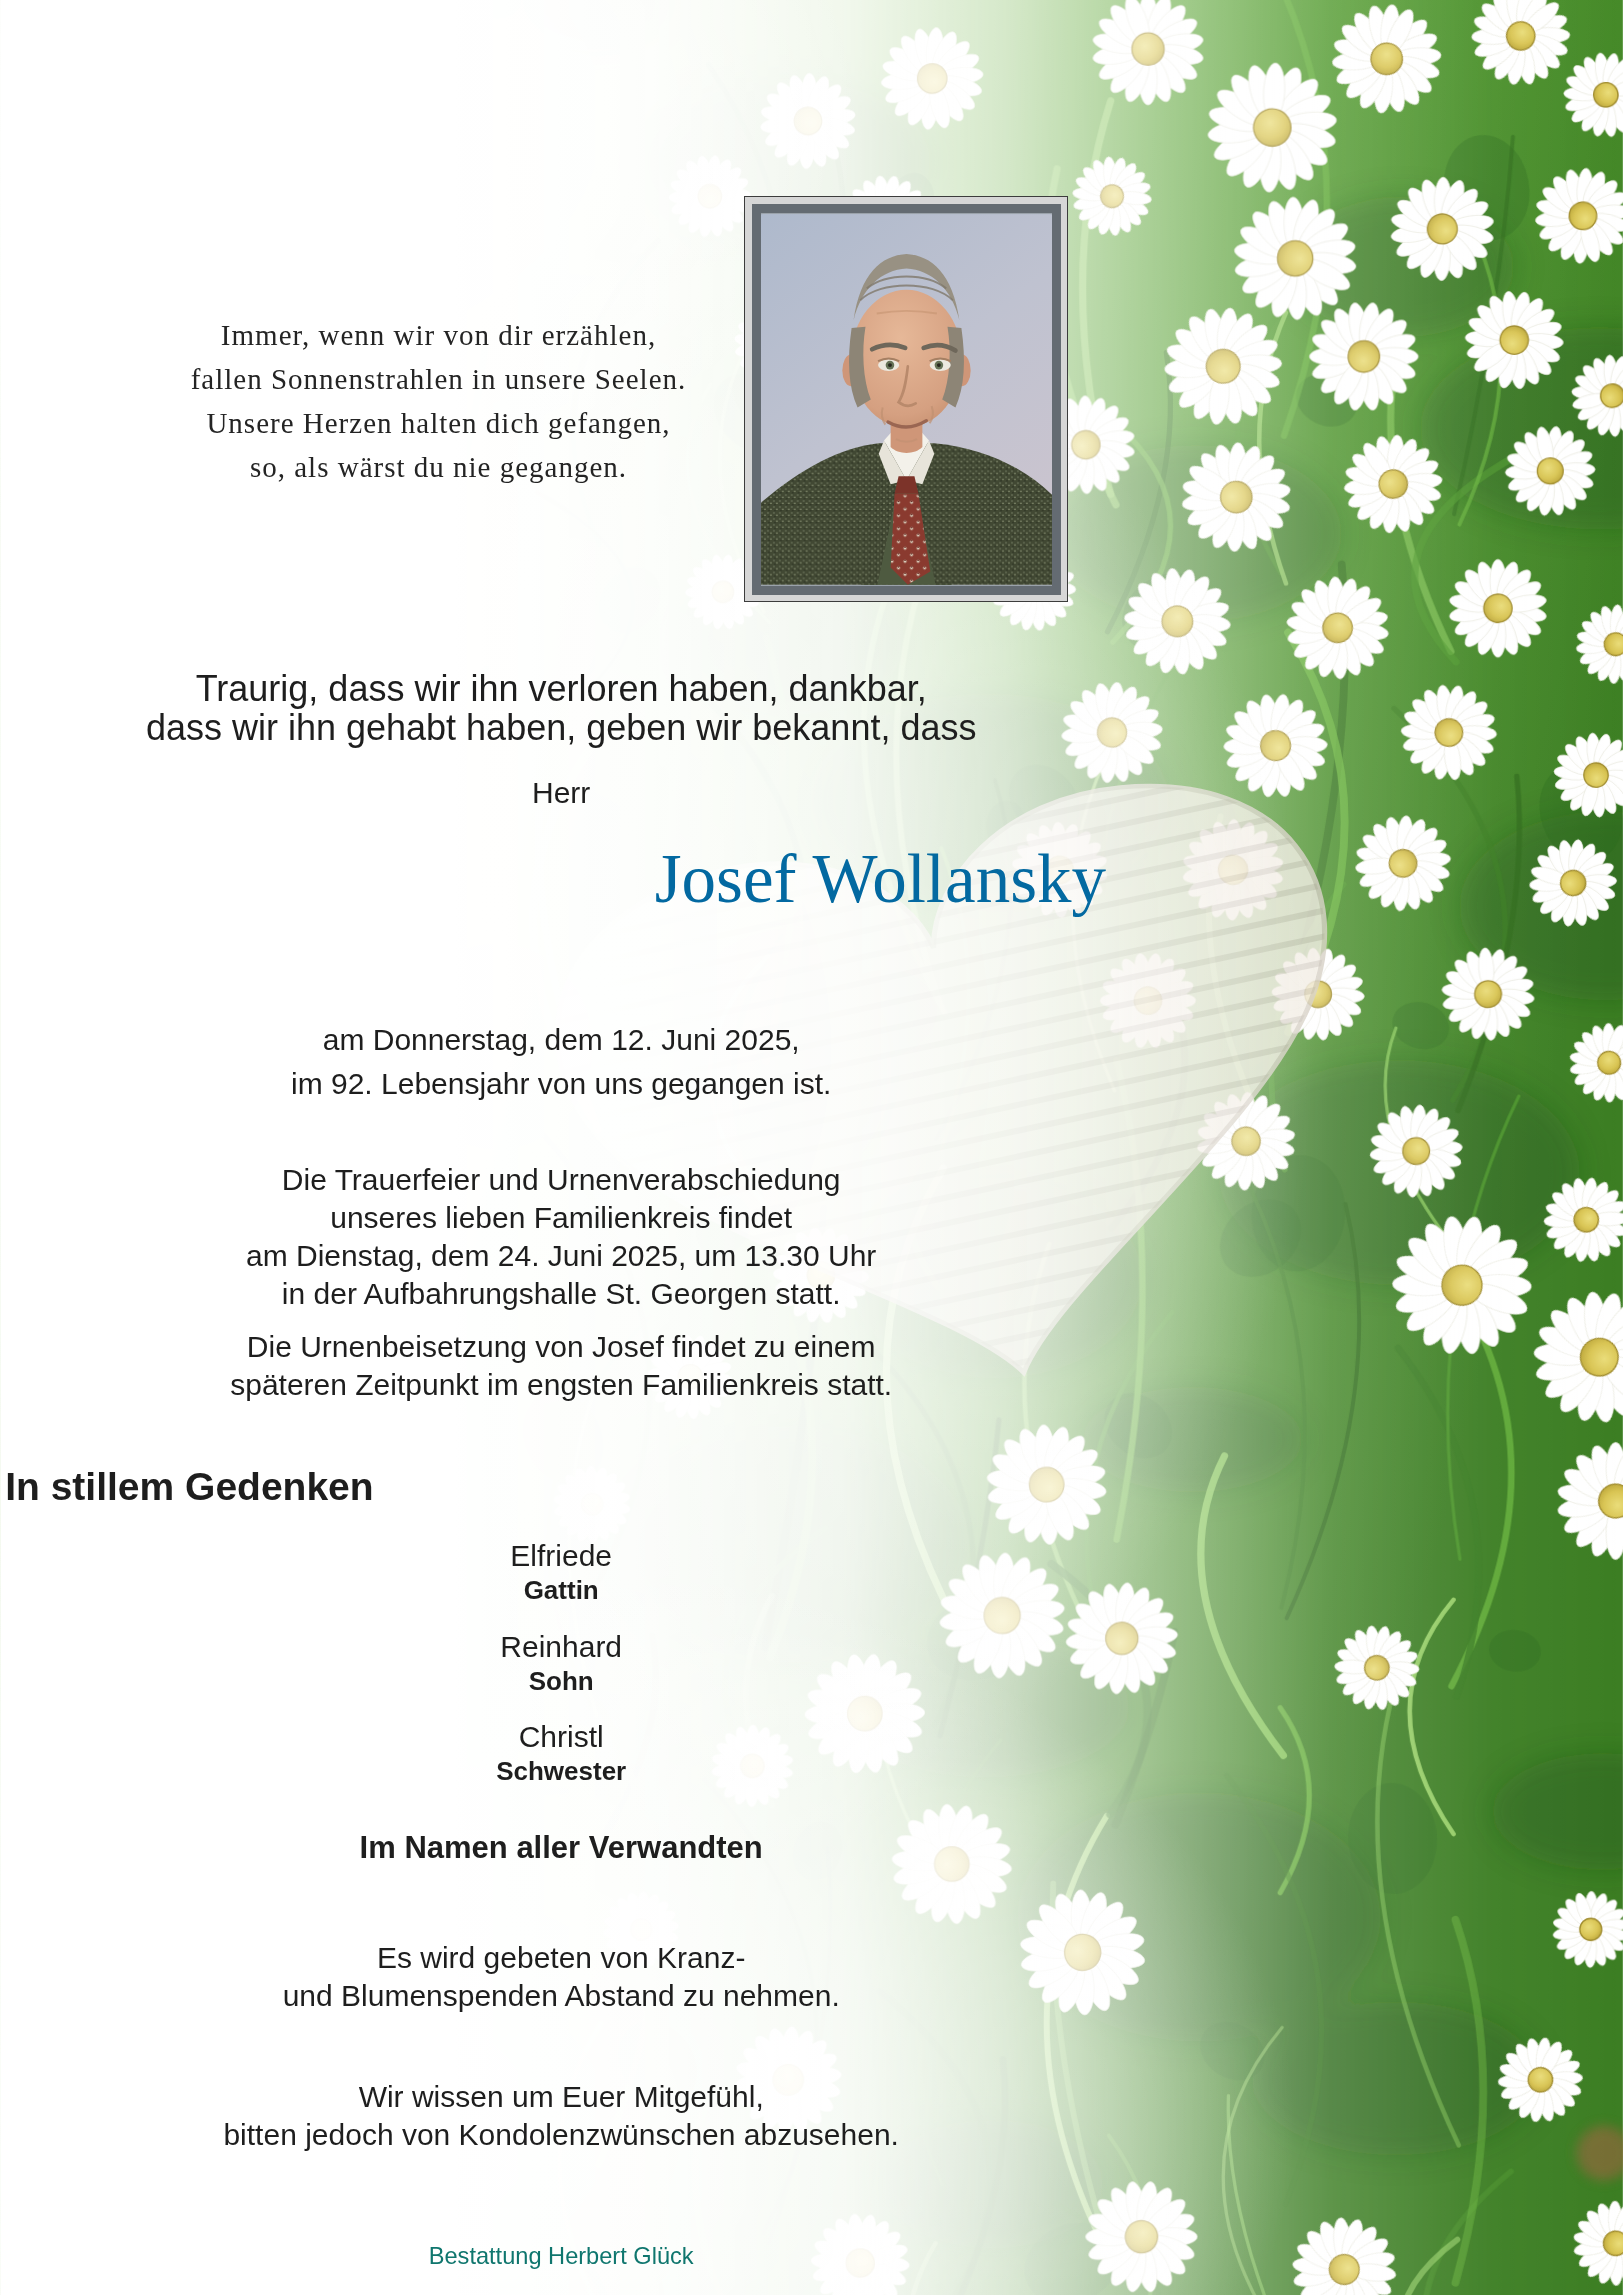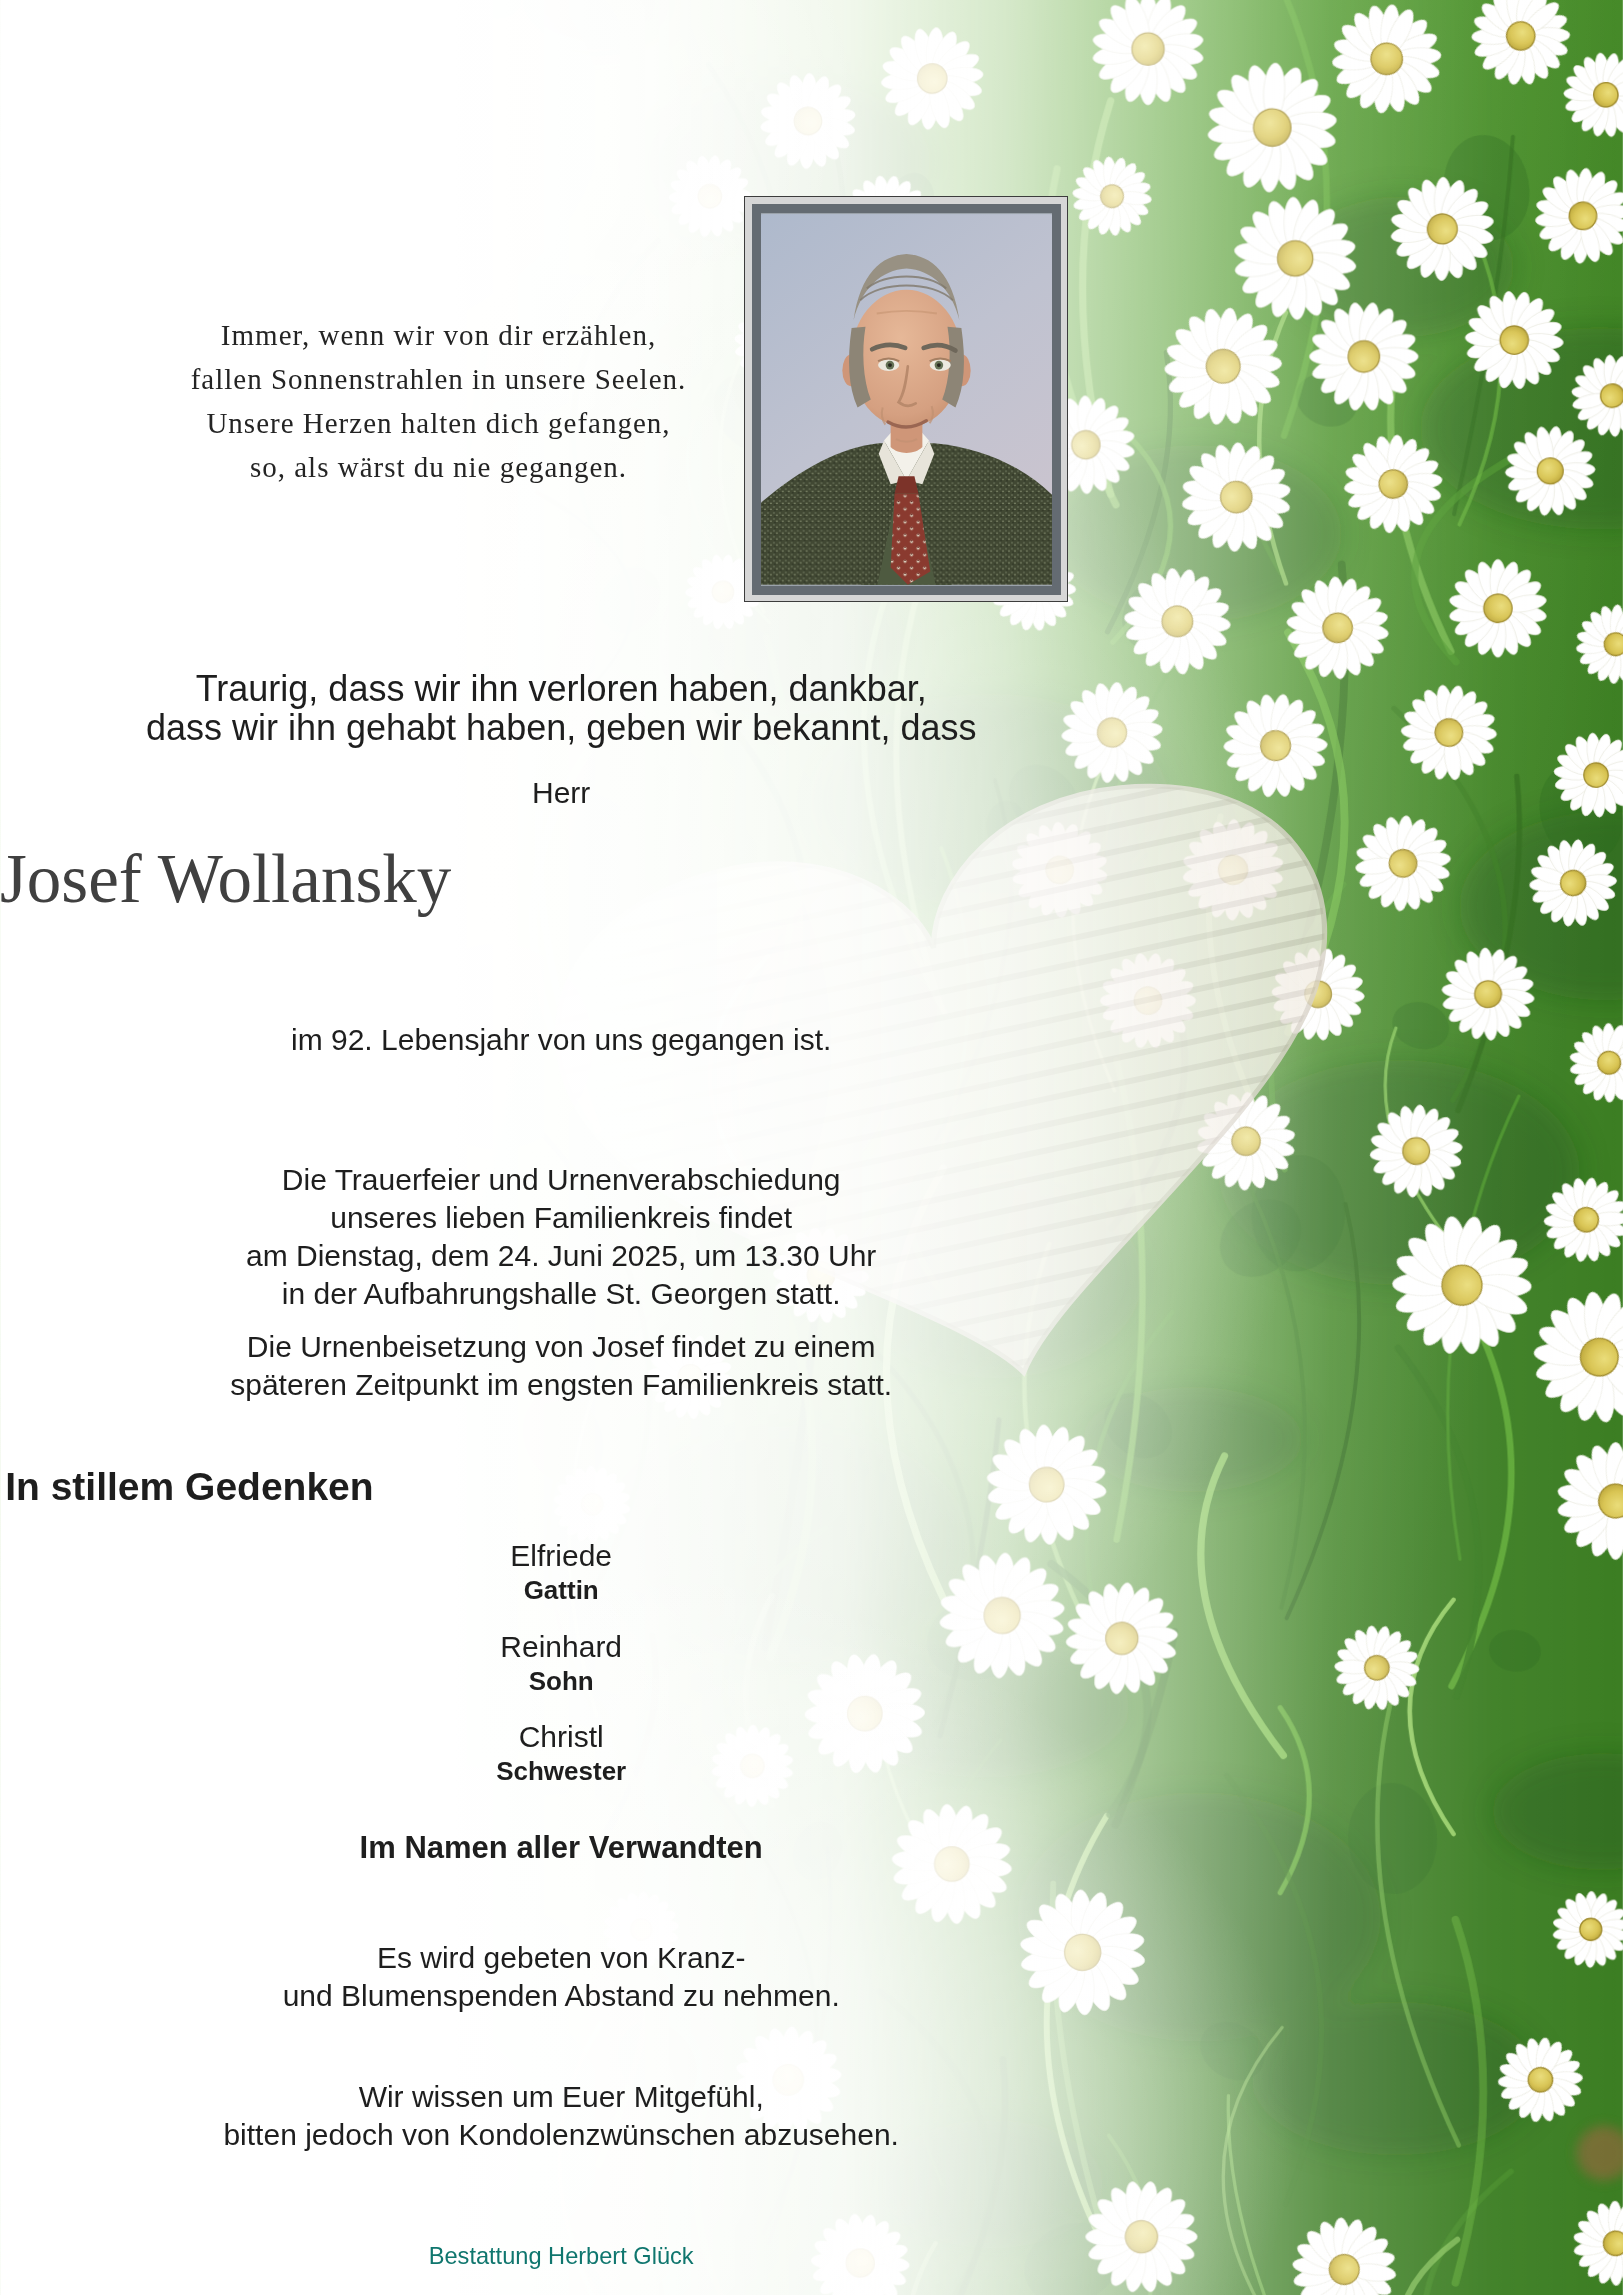--- a/index.html
+++ b/index.html
@@ -15,22 +15,22 @@
 
   
   .poem{
     left:0;top:313px;width:877px;text-align:center;
     font-family:"Liberation Serif", serif;
     font-size:29px;line-height:44px;color:#242424;letter-spacing:1px;
   }
   .announce{left:5.2px;top:669px;width:1112px;text-align:center;font-size:36px;line-height:39px;}
   .herr{left:5.2px;top:776px;width:1112px;text-align:center;font-size:30px;}
   .deceased{
-    left:0;top:841px;width:1106px;text-align:left;
-    font-family:"Liberation Serif", serif;font-size:69px;line-height:76px;color:#404040;
+    left:0;top:841px;width:1106px;text-align:right;
+    font-family:"Liberation Serif", serif;font-size:69px;line-height:76px;color:#0369a1;
   }
   .passing{left:5.2px;top:1018px;width:1112px;text-align:center;font-size:30px;line-height:44px;}
   .service{left:5.2px;top:1161px;width:1112px;text-align:center;font-size:30px;line-height:38px;}
   .burial{left:5.2px;top:1328px;width:1112px;text-align:center;font-size:30px;line-height:38px;}
   .gedenken{left:5.2px;top:1465px;width:1112px;text-align:left;font-size:39px;font-weight:bold;}
   .mourner{left:5.2px;width:1112px;text-align:center;}
   .mourner .m-name{font-size:30px;line-height:37px;}
   .mourner .m-rel{font-size:26px;line-height:33px;font-weight:bold;}
   .m1{top:1537px;} .m2{top:1628px;} .m3{top:1718px;}
   .verwandte{left:5.2px;top:1830px;width:1112px;text-align:center;font-size:31px;font-weight:bold;}
@@ -1829,20 +1829,21 @@
 <div class="abs announce">
   <div>Traurig, dass wir ihn verloren haben, dankbar,</div>
   <div>dass wir ihn gehabt haben, geben wir bekannt, dass</div>
 </div>
 
 <div class="abs herr">Herr</div>
 
 <div class="abs deceased">Josef Wollansky</div>
 
 <div class="abs passing">
+  <div>am Donnerstag, dem 12. Juni 2025,</div>
   <div>im 92. Lebensjahr von uns gegangen ist.</div>
 </div>
 
 <div class="abs service">
   <div>Die Trauerfeier und Urnenverabschiedung</div>
   <div>unseres lieben Familienkreis findet</div>
   <div class="bold">am Dienstag, dem 24. Juni 2025, um 13.30 Uhr</div>
   <div>in der Aufbahrungshalle St. Georgen statt.</div>
 </div>
 

